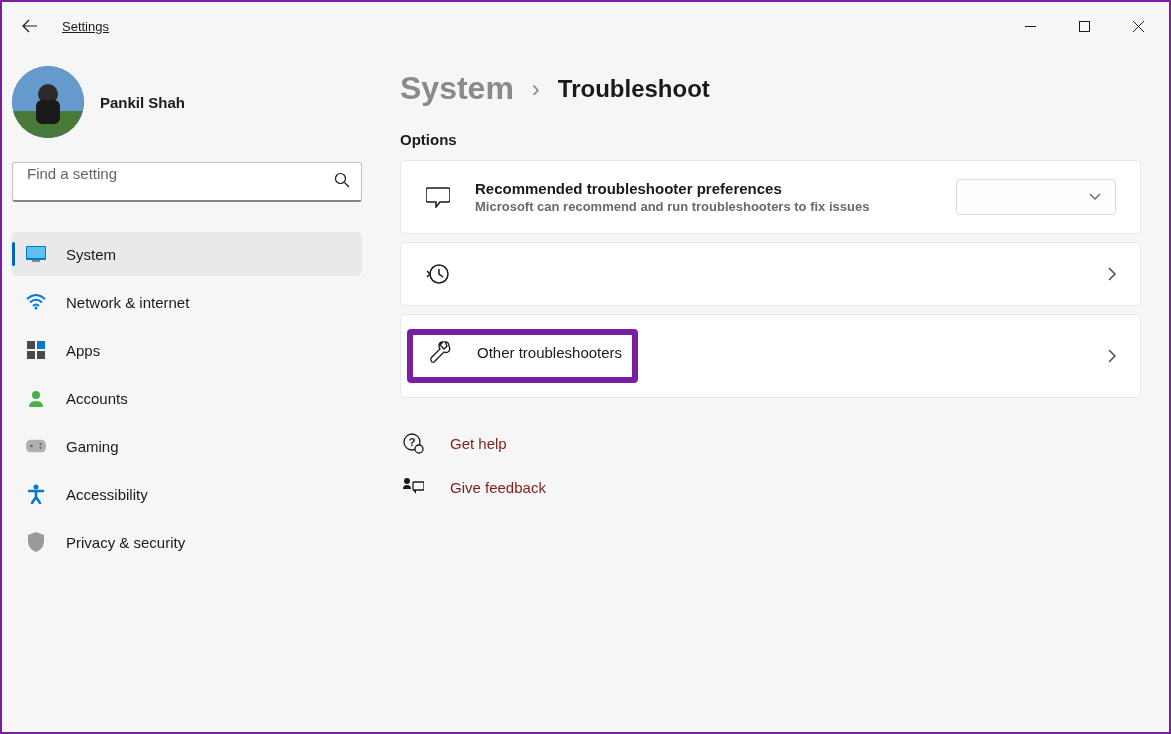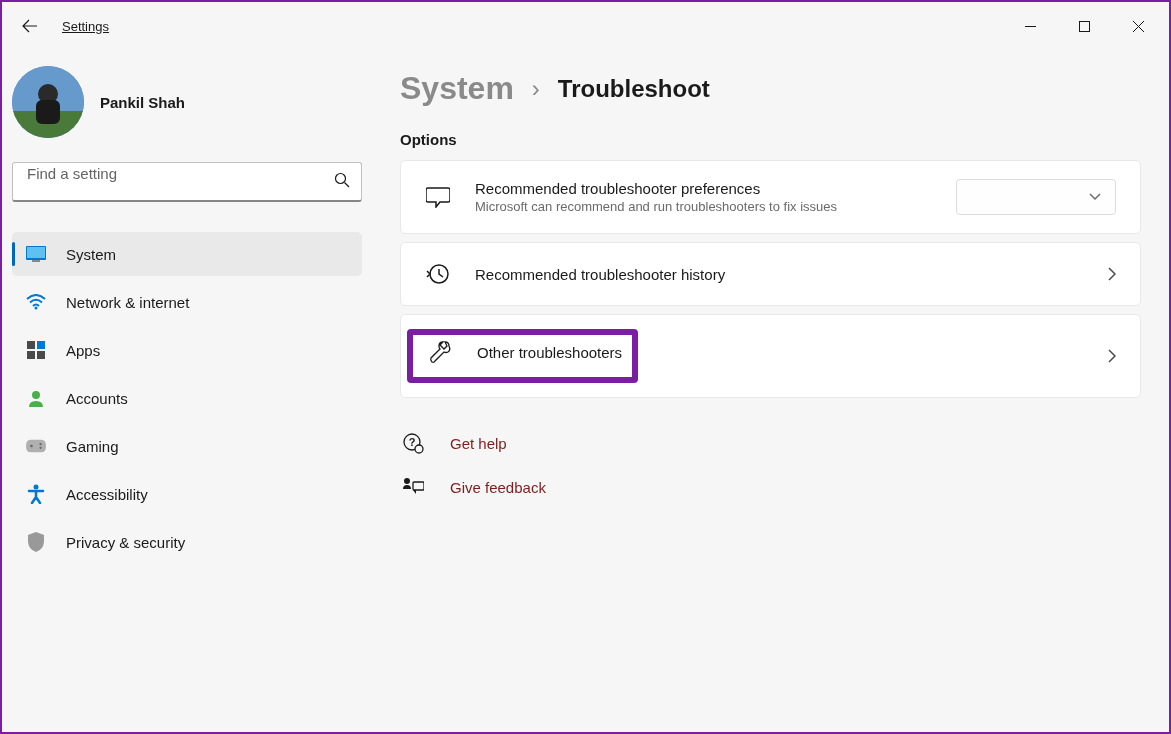--- a/index.html
+++ b/index.html
@@ -34,21 +34,21 @@
     .main { flex: 1; padding: 20px 28px 0 28px; }
     .breadcrumb { display: flex; align-items: center; gap: 18px; margin-bottom: 24px; }
     .bc-parent { font-size: 32px; font-weight: 600; color: #8a8a8a; }
     .bc-sep { font-size: 24px; color: #8a8a8a; }
     .bc-current { font-size: 24px; font-weight: 600; color: #1a1a1a; }
     
     .section-title { font-size: 15px; font-weight: 600; color: #1a1a1a; margin-bottom: 12px; }
     
     .card { background: #fff; border: 1px solid #e8e8e8; border-radius: 5px; margin-bottom: 8px; padding: 18px 24px; display: flex; align-items: center; gap: 24px; cursor: pointer; }
     .card-icon { width: 26px; height: 26px; display: flex; align-items: center; justify-content: center; flex-shrink: 0; }
-    .card-text { flex: 1; }
+    .card-text { flex: 1; font-weight: bold; }
     .card-title { font-size: 15px; color: #1a1a1a; }
     .card-sub { font-size: 13px; color: #6a6a6a; margin-top: 2px; }
     .card-right { margin-left: auto; display: flex; align-items: center; }
     .dropdown { width: 160px; height: 36px; border: 1px solid #dcdcdc; border-radius: 4px; background: #fefefe; display: flex; align-items: center; justify-content: flex-end; padding-right: 14px; }
     .chevron-right { color: #4a4a4a; }
     
     .highlight-box { border: 6px solid #7b1fa2; border-radius: 4px; display: inline-flex; align-items: center; gap: 24px; padding: 4px 10px 12px 0; }
     .card.highlighted { padding: 14px 24px 14px 6px; }
     
     .links { margin-top: 32px; display: flex; flex-direction: column; gap: 18px; }
@@ -209,21 +209,20 @@
     </div>
 
     <div class="card">
       <div class="card-icon">
         <svg width="24" height="24" viewBox="0 0 24 24">
             <circle cx="13" cy="12" r="9" stroke="#1a1a1a" stroke-width="1.5" fill="none"></circle>
             <path d="M13 7 L13 12 L17 15" stroke="#1a1a1a" stroke-width="1.5" fill="none"></path>
             <path d="M4 12 L1 9 M4 12 L1 15" stroke="#1a1a1a" stroke-width="1.5" fill="none"></path>
           </svg>
       </div>
-      <div class="card-title">Recommended troubleshooter history</div>
       <div class="card-right chevron-right">
         <svg width="8" height="14" viewBox="0 0 8 14">
             <path d="M1 1 L7 7 L1 13" stroke="#4a4a4a" stroke-width="1.5" fill="none"></path>
           </svg>
       </div>
     </div>
 
     <div class="card highlighted">
       <div class="highlight-box">
         <div class="card-icon" style="margin-left:14px">

